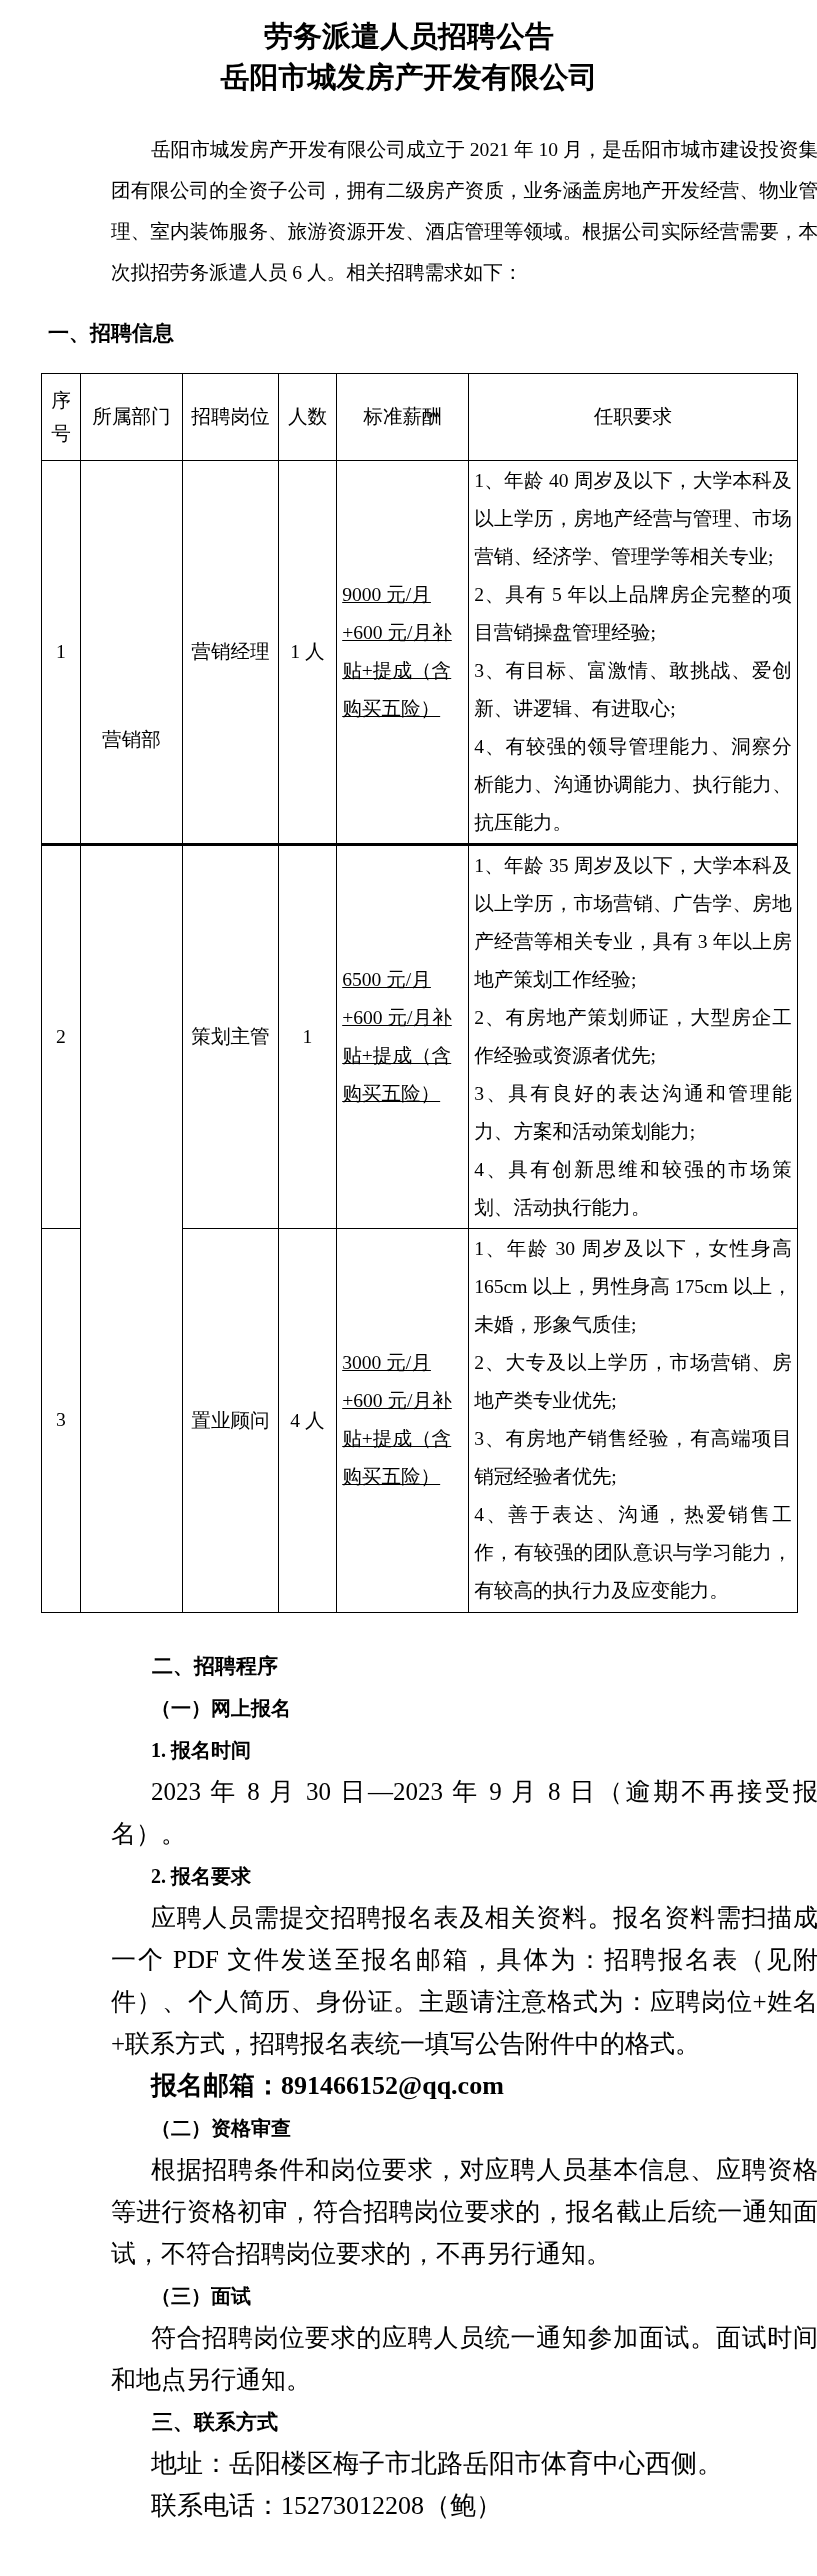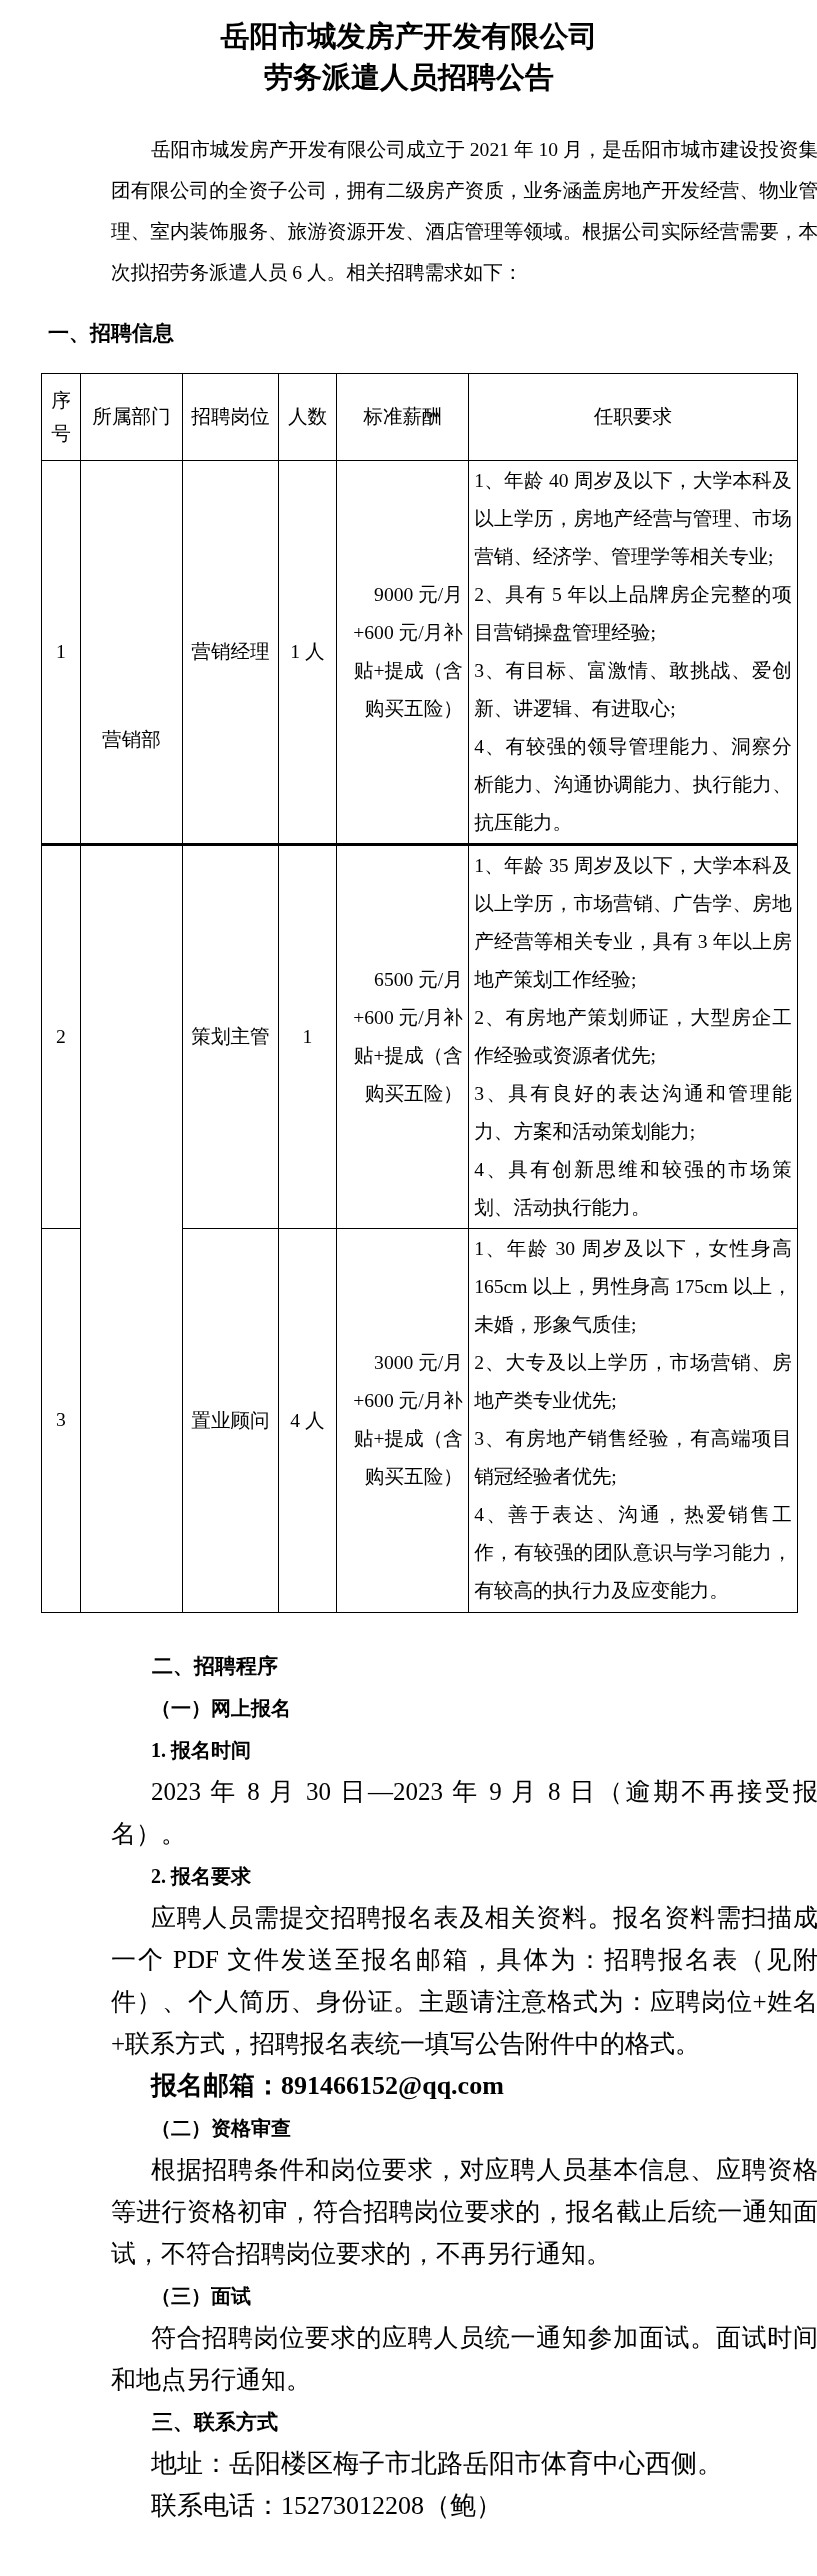--- a/index.html
+++ b/index.html
@@ -58,23 +58,24 @@
   .vstack {
     display: inline-block;
     width: 21.6px;
     word-break: break-all;
     line-height: 33px;
     text-align: center;
   }
   table.recruit th { text-align: center; }
   td.c-seq, td.c-dept, td.c-pos, td.c-count { text-align: center; }
   td.c-salary {
-    text-align: right;
+    text-align: left;
     white-space: pre-line;
     line-height: 38px;
+    text-decoration: underline;
   }
   td.c-req {
     text-align: justify;
     white-space: pre-line;
     line-height: 38px;
     padding: 0 7.2px;
   }
   .dept-offset { display: inline-block; transform: translateY(88px); }
   tr.thick-bottom td { border-bottom-width: 3.6px; }
   
@@ -97,22 +98,22 @@
     padding-left: 40px;
   }
   .bold { font-weight: bold; }
 </style>
 </head>
 <body>
 
 <div class="page">
 
   <div class="title-block">
+    <div>劳务派遣人员招聘公告</div>
     <div>岳阳市城发房产开发有限公司</div>
-    <div>劳务派遣人员招聘公告</div>
   </div>
 
   <div class="content">
     <p class="intro">岳阳市城发房产开发有限公司成立于 2021 年 10 月，是岳阳市城市建设投资集团有限公司的全资子公司，拥有二级房产资质，业务涵盖房地产开发经营、物业管理、室内装饰服务、旅游资源开发、酒店管理等领域。根据公司实际经营需要，本次拟招劳务派遣人员 6 人。相关招聘需求如下：</p>
   </div>
 
   <div class="sec-heading">一、招聘信息</div>
 
   <div class="table-wrap">
     <table class="recruit">

